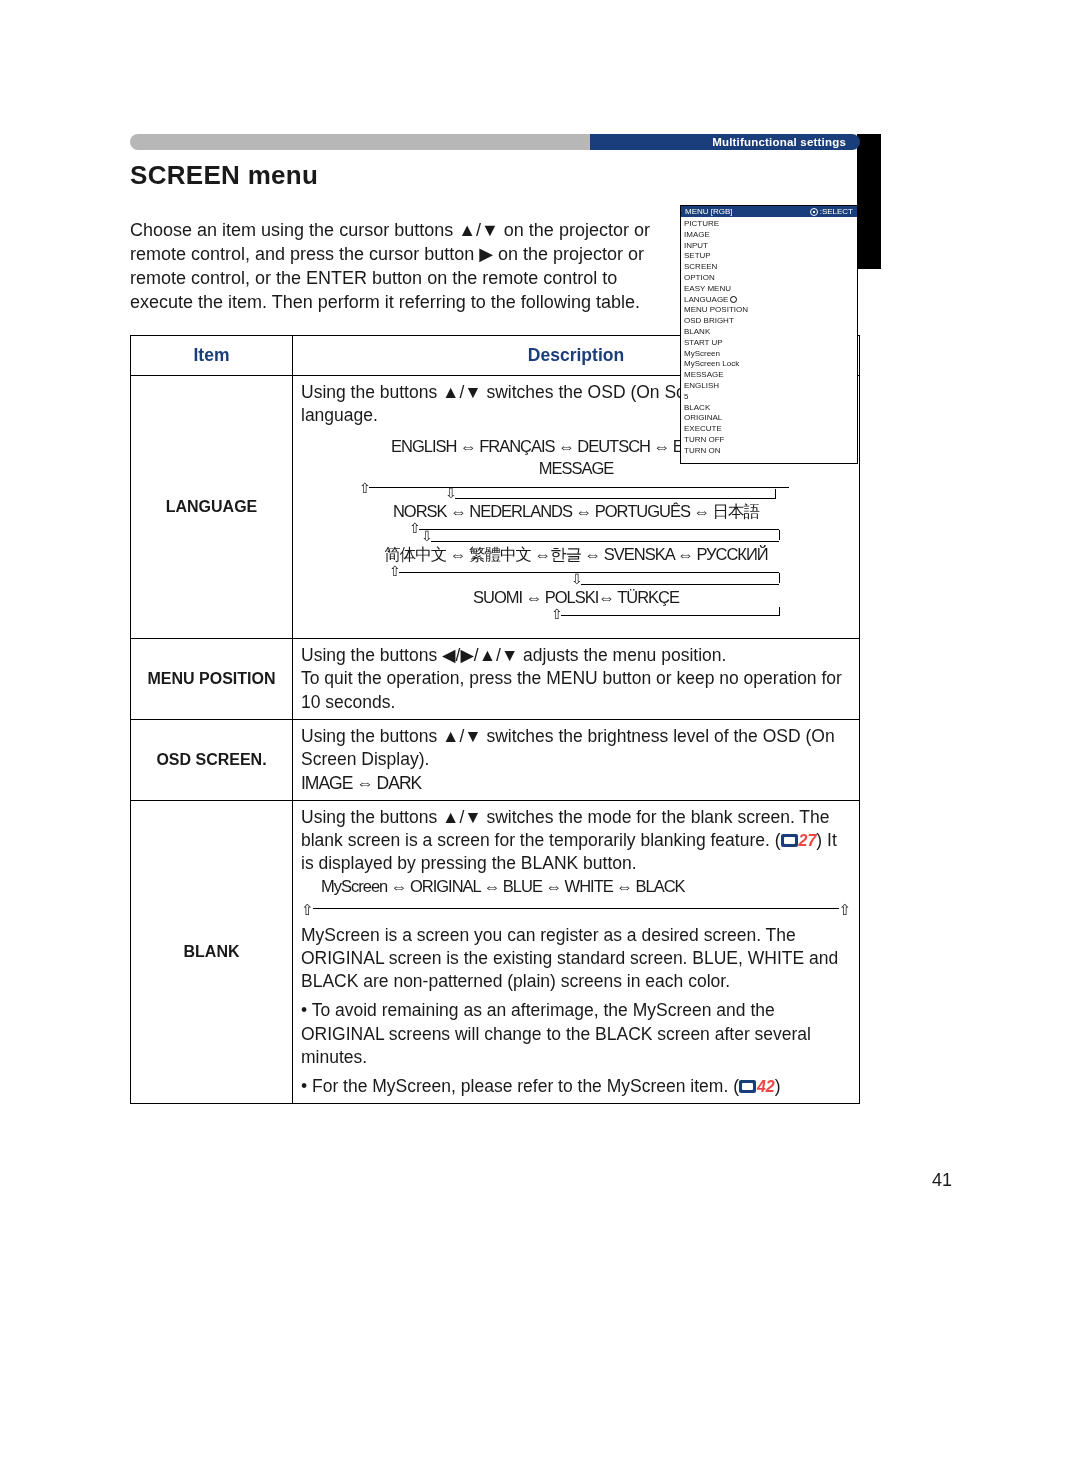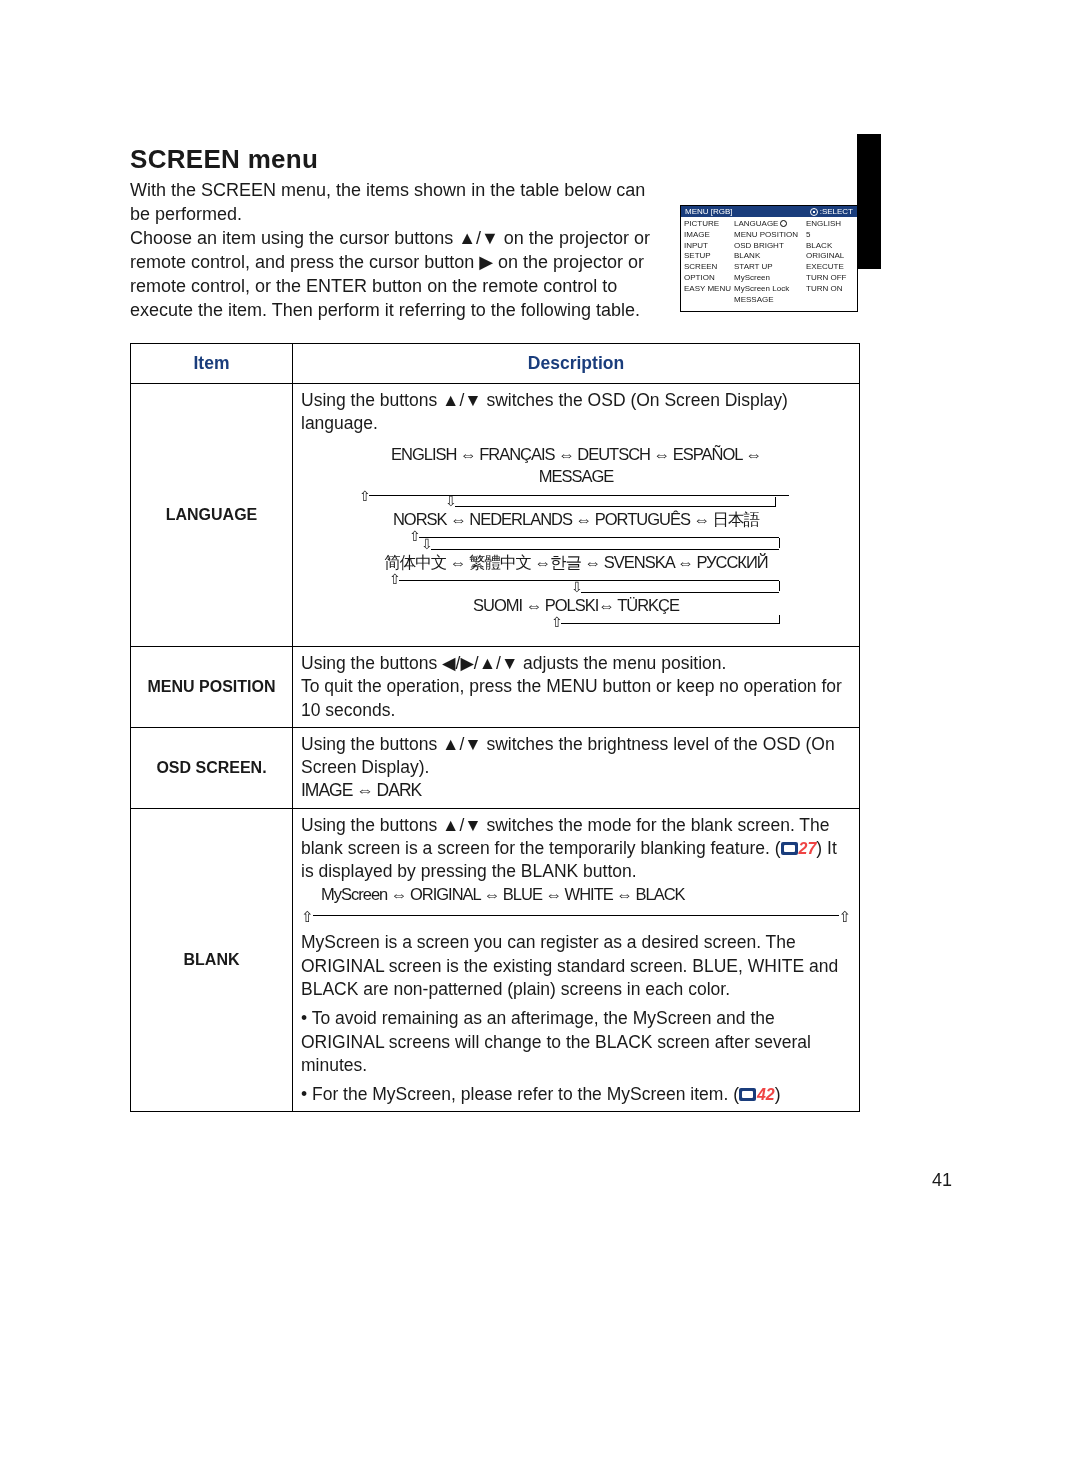--- a/index.html
+++ b/index.html
@@ -65,21 +65,21 @@
   }
   .osd-title {
     background: #1a3d7c;
     color: #fff;
     display: flex;
     justify-content: space-between;
     padding: 1px 4px;
     font-size: 8px;
   }
   .osd-title .select { display: flex; align-items: center; gap: 2px; }
-  .osd-body { display: flex; padding: 2px 0 6px 0; }
+  .osd-body { display: flex; padding: 2px 0 6px 0; flex-direction: column; }
   .osd-col { padding: 0 3px; }
   .osd-col.c1 { width: 50px; border-right: 0; }
   .osd-col.c2 { width: 72px; }
   .osd-col.c3 { width: 50px; }
   .osd-col div { white-space: nowrap; line-height: 1.35; }
   .globe { display:inline-block; border:1px solid #000; border-radius:50%; width:7px; height:7px; position:relative; top:1px; margin-left:2px;}
   .english-vert {
     position: absolute;
     left: 845px;
     top: 232px;
@@ -171,25 +171,28 @@
   .dubarrow { letter-spacing: -1px; }
 </style>
 </head>
 <body>
 
 <div class="black-tab"></div>
 <div class="english-vert">ENGLISH</div>
 
 <div class="page">
 
+  <div class="header-bar">
+    <span class="header-bar-text">Multifunctional settings</span>
+  </div>
 
   <div class="title">SCREEN menu</div>
 
   <div class="intro">
-    <span>With the SCREEN menu, the items shown in the table below can be performed.</span><br>
+    <br>
     <span>Choose an item using the cursor buttons </span><span class="tri">▲/▼</span><span> on the projector or remote control, and press the cursor button </span><span class="tri">▶</span><span> on the projector or remote control, or the ENTER button on the remote control to execute the item. Then perform it referring to the following table.</span>
   </div>
 
   <table class="spec">
     <tbody>
         <tr>
       <th>Item</th>
       <th>Description</th>
     </tr>
 

